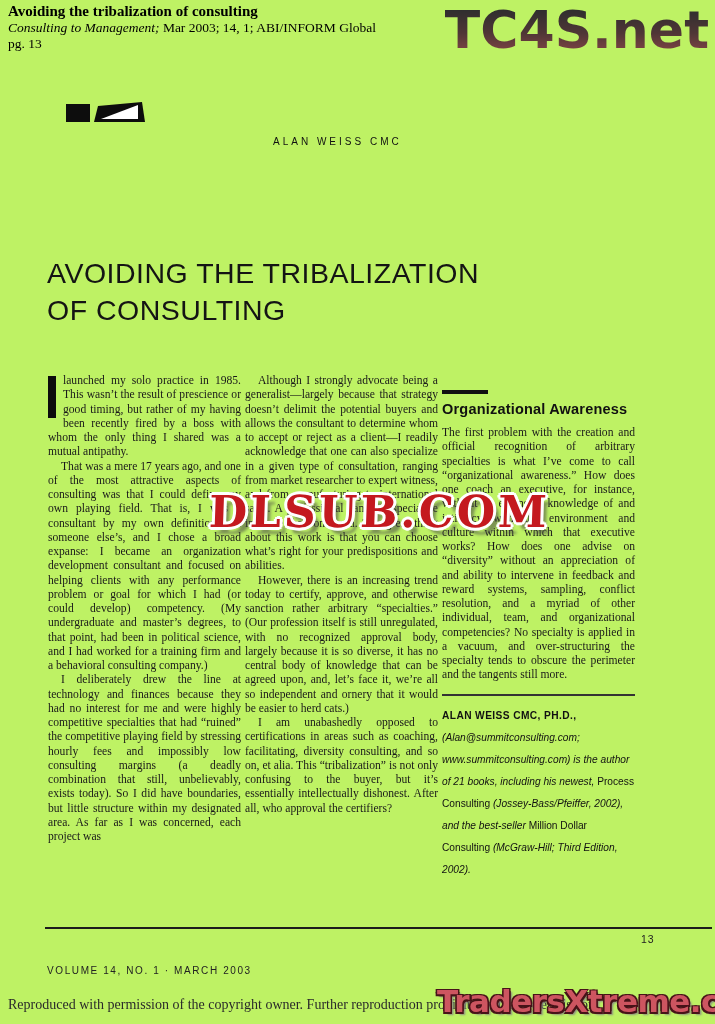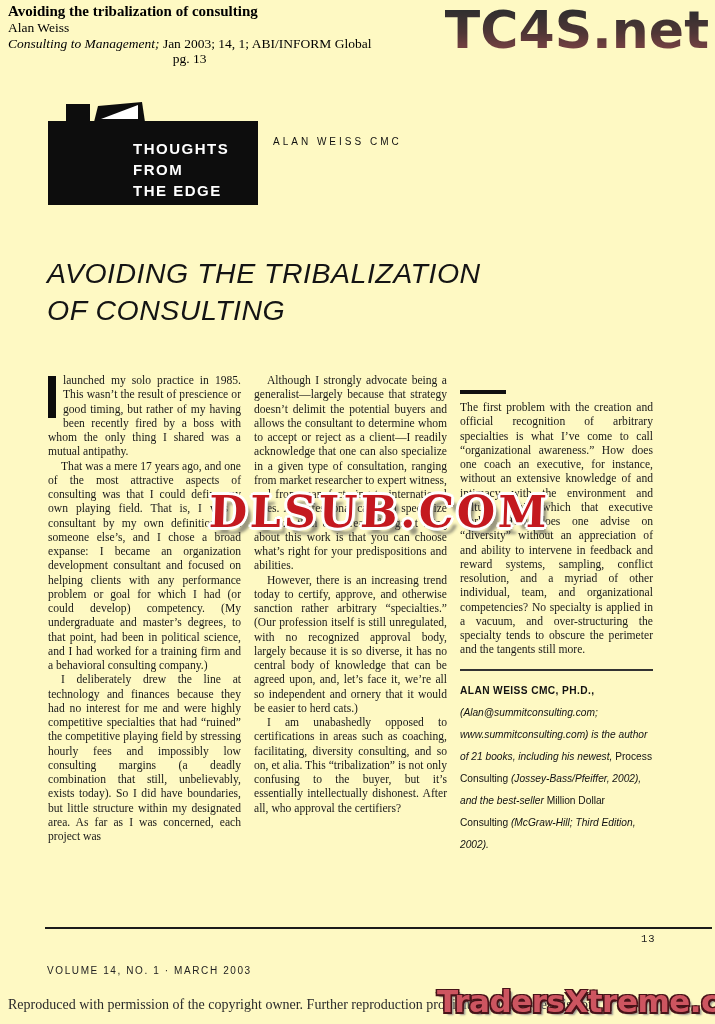--- a/index.html
+++ b/index.html
@@ -1,25 +1,25 @@
 <!DOCTYPE html>
 <html><head>
 <meta charset="utf-8">
 <style>
   html,body{margin:0;padding:0;background:#e8e8e8;}
-  .page{position:relative;width:715px;height:1024px;background:#fef9c3;overflow:hidden;
+  .page{position:relative;width:715px;height:1024px;background:#bef264;overflow:hidden;
         font-family:"Liberation Serif",serif;}
 
   
   .cite{position:absolute;left:8px;top:3px;color:#000;}
   .cite-title{font-weight:bold;font-size:15px;line-height:17px;}
   .cite-author{font-size:13.5px;line-height:15.5px;}
   .cite-src{font-size:13.5px;line-height:15.5px;}
   .it{font-style:italic;}
-  .cite-pg{font-size:13.5px;line-height:15.5px;text-align:center;}
+  .cite-pg{font-size:13.5px;line-height:15.5px;}
 
   
   .wm-tc4s{position:absolute;top:0;right:6px;font-family:"DejaVu Sans",sans-serif;font-weight:bold;
            font-size:52px;letter-spacing:0;
            background:linear-gradient(180deg,#2e2e2e 15%,#4f3636 55%,#8a4848 95%);
            -webkit-background-clip:text;background-clip:text;color:transparent;z-index:6;}
   .wm-dlsub{position:absolute;left:209px;top:486px;font-family:"DejaVu Serif",serif;font-weight:bold;
             font-size:44px;letter-spacing:3px;color:#c4191f;transform:skewX(-2deg);z-index:5;
             text-shadow:-2px -2px 0 #fff,2px -2px 0 #fff,-2px 2px 0 #fff,2px 2px 0 #fff,
                         -3px 0 0 #fff,3px 0 0 #fff,0 -3px 0 #fff,0 3px 0 #fff,
@@ -35,74 +35,68 @@
   .logo-icon{position:absolute;left:18px;top:4px;}
   .logo-box{position:absolute;left:0;top:23px;width:210px;height:84px;background:#0d0d0d;
             box-sizing:border-box;padding:17px 0 0 85px;}
   .logo-box div{color:#fff;font-family:"Liberation Sans",sans-serif;font-weight:bold;
                 font-size:15px;line-height:21px;letter-spacing:1.5px;}
   .byline{position:absolute;left:273px;top:136px;font-family:Liberation Sans, sans-serif;
           font-size:10px;letter-spacing:3px;color:#111;}
 
   
   .art-title{position:absolute;left:47px;top:255px;margin:0;font-family:"Liberation Sans",sans-serif;
-             font-weight:400;font-size:28.5px;line-height:37px;letter-spacing:0.5px;color:#141414;font-style:italic;}
+             font-weight:400;font-size:28.5px;line-height:37px;letter-spacing:0.5px;color:#141414;}
 
   
-  .cols{position:absolute;left:48px;top:374px;width:606px;display:flex;gap:13px;}
+  .cols{position:absolute;left:48px;top:374px;width:606px;display:flex;gap:4px;}
   .col{flex:0 0 193px;width:193px;}
   .body-p{margin:0;font-family:"Liberation Serif",serif;font-size:11.6px;line-height:14.25px;
           text-align:justify;color:#191919;}
   .ind{text-indent:13px;}
   .dropcap{float:left;width:8px;height:42px;background:#0c0c0c;margin:2px 7px 0 0;}
 
   .sec-rule{width:46px;height:4px;background:#111;margin:16px 0 7px 0;}
   .sec-head{margin:0 0 9px 0;font-family:"Liberation Sans",sans-serif;font-size:14.5px;
             font-weight:bold;color:#111;letter-spacing:0.2px;}
 
   .bio-rule{height:2px;background:#333;margin:11px 0 9px 0;}
   .bio{margin:0;font-family:"Liberation Sans",sans-serif;font-size:10.2px;line-height:22px;color:#111;}
   .bio-name{font-style:normal;font-weight:bold;letter-spacing:0.4px;}
   .bio-it{font-style:italic;}
   .bio-rm{font-style:normal;}
 
   
   .foot-rule{position:absolute;left:45px;top:927px;width:667px;height:2px;background:#1c1c1c;}
   .foot-vol{position:absolute;left:47px;top:938px;font-family:"Liberation Sans",sans-serif;
             font-size:10px;letter-spacing:1.6px;color:#222;margin-top:27px;}
-  .foot-pg{position:absolute;left:641px;top:933px;font-family:Liberation Mono, monospace;
+  .foot-pg{position:absolute;left:641px;top:933px;font-family:Liberation Sans, sans-serif;
            font-size:10.5px;letter-spacing:1px;color:#222;}
   .copy-strip{position:absolute;left:8px;top:997px;font-family:Liberation Serif, serif;
               font-size:14px;color:#2a2a2a;white-space:nowrap;text-align:right;}
 </style>
 </head>
 <body>
 
 <div class="page">
 
   <header class="cite">
     <div class="cite-title">Avoiding the tribalization of consulting</div>
-    <div class="cite-author">Alan Weiss</div>
-    <div class="cite-src"><span class="it">Consulting to Management;</span><span> Jan 2003; 14, 1; ABI/INFORM Global</span></div>
+    <div class="cite-src"><span class="it">Consulting to Management;</span><span> Mar 2003; 14, 1; ABI/INFORM Global</span></div>
     <div class="cite-pg">pg. 13</div>
   </header>
 
   <div class="wm-tc4s">TC4S.net</div>
 
   <div class="logo-wrap">
     <svg class="logo-icon" width="80" height="20" viewBox="0 0 80 20">
       <rect x="0" y="2" width="24" height="18" fill="#0d0d0d"></rect>
       <polygon points="28,20 32,4 76,0 79,20" fill="#0d0d0d"></polygon>
       <polygon points="35,17 72,3 72,17" fill="#ffffff"></polygon>
     </svg>
-    <div class="logo-box">
-      <div>THOUGHTS</div>
-      <div>FROM</div>
-      <div>THE EDGE</div>
-    </div>
   </div>
   <div class="byline">ALAN WEISS CMC</div>
 
   <h1 class="art-title"><span>AVOIDING THE TRIBALIZATION</span><br><span>OF CONSULTING</span></h1>
 
   <div class="cols">
 
     <div class="col">
       <p class="body-p"><span class="dropcap"></span><span>launched my solo practice in 1985. This wasn’t the result of prescience or good timing, but rather of my having been recently fired by a boss with whom the only thing I shared was a mutual antipathy.</span></p>
       <p class="body-p ind">That was a mere 17 years ago, and one of the most attractive aspects of consulting was that I could define my own playing field. That is, I was a consultant by my own definition, not someone else’s, and I chose a broad expanse: I became an organization development consultant and focused on helping clients with any performance problem or goal for which I had (or could develop) competency. (My undergraduate and master’s degrees, to that point, had been in political science, and I had worked for a training firm and a behavioral consulting company.)</p>
@@ -110,20 +104,21 @@
     </div>
 
     <div class="col">
       <p class="body-p ind">Although I strongly advocate being a generalist—largely because that strategy doesn’t delimit the potential buyers and allows the consultant to determine whom to accept or reject as a client—I readily acknowledge that one can also specialize in a given type of consultation, ranging from market researcher to expert witness, and from manufacturing to international sales. A professional can also specialize in more than one area. The great thing about this work is that you can choose what’s right for your predispositions and abilities.</p>
       <p class="body-p ind">However, there is an increasing trend today to certify, approve, and otherwise sanction rather arbitrary “specialties.” (Our profession itself is still unregulated, with no recognized approval body, largely because it is so diverse, it has no central body of knowledge that can be agreed upon, and, let’s face it, we’re all so independent and ornery that it would be easier to herd cats.)</p>
       <p class="body-p ind">I am unabashedly opposed to certifications in areas such as coaching, facilitating, diversity consulting, and so on, et alia. This “tribalization” is not only confusing to the buyer, but it’s essentially intellectually dishonest. After all, who approval the certifiers?</p>
     </div>
 
     <div class="col">
       <div class="sec-rule"></div>
+      <h2 class="sec-head">Organizational Awareness</h2>
       <p class="body-p">The first problem with the creation and official recognition of arbitrary specialties is what I’ve come to call “organizational awareness.” How does one coach an executive, for instance, without an extensive knowledge of and intimacy with the environment and culture within which that executive works? How does one advise on “diversity” without an appreciation of and ability to intervene in feedback and reward systems, sampling, conflict resolution, and a myriad of other individual, team, and organizational competencies? No specialty is applied in a vacuum, and over-structuring the specialty tends to obscure the perimeter and the tangents still more.</p>
       <div class="bio-rule"></div>
       <p class="bio"><b class="bio-name">ALAN WEISS CMC, PH.D., </b><span class="bio-it">(Alan@summitconsulting.com; www.summitconsulting.com) is the author of 21 books, including his newest, </span><span class="bio-rm">Process Consulting</span><span class="bio-it"> (Jossey-Bass/Pfeiffer, 2002), and the best-seller </span><span class="bio-rm">Million Dollar Consulting</span><span class="bio-it"> (McGraw-Hill; Third Edition, 2002).</span></p>
     </div>
 
   </div>
 
   <div class="wm-dlsub">DLSUB.COM</div>
 
   <div class="foot-rule"></div>

